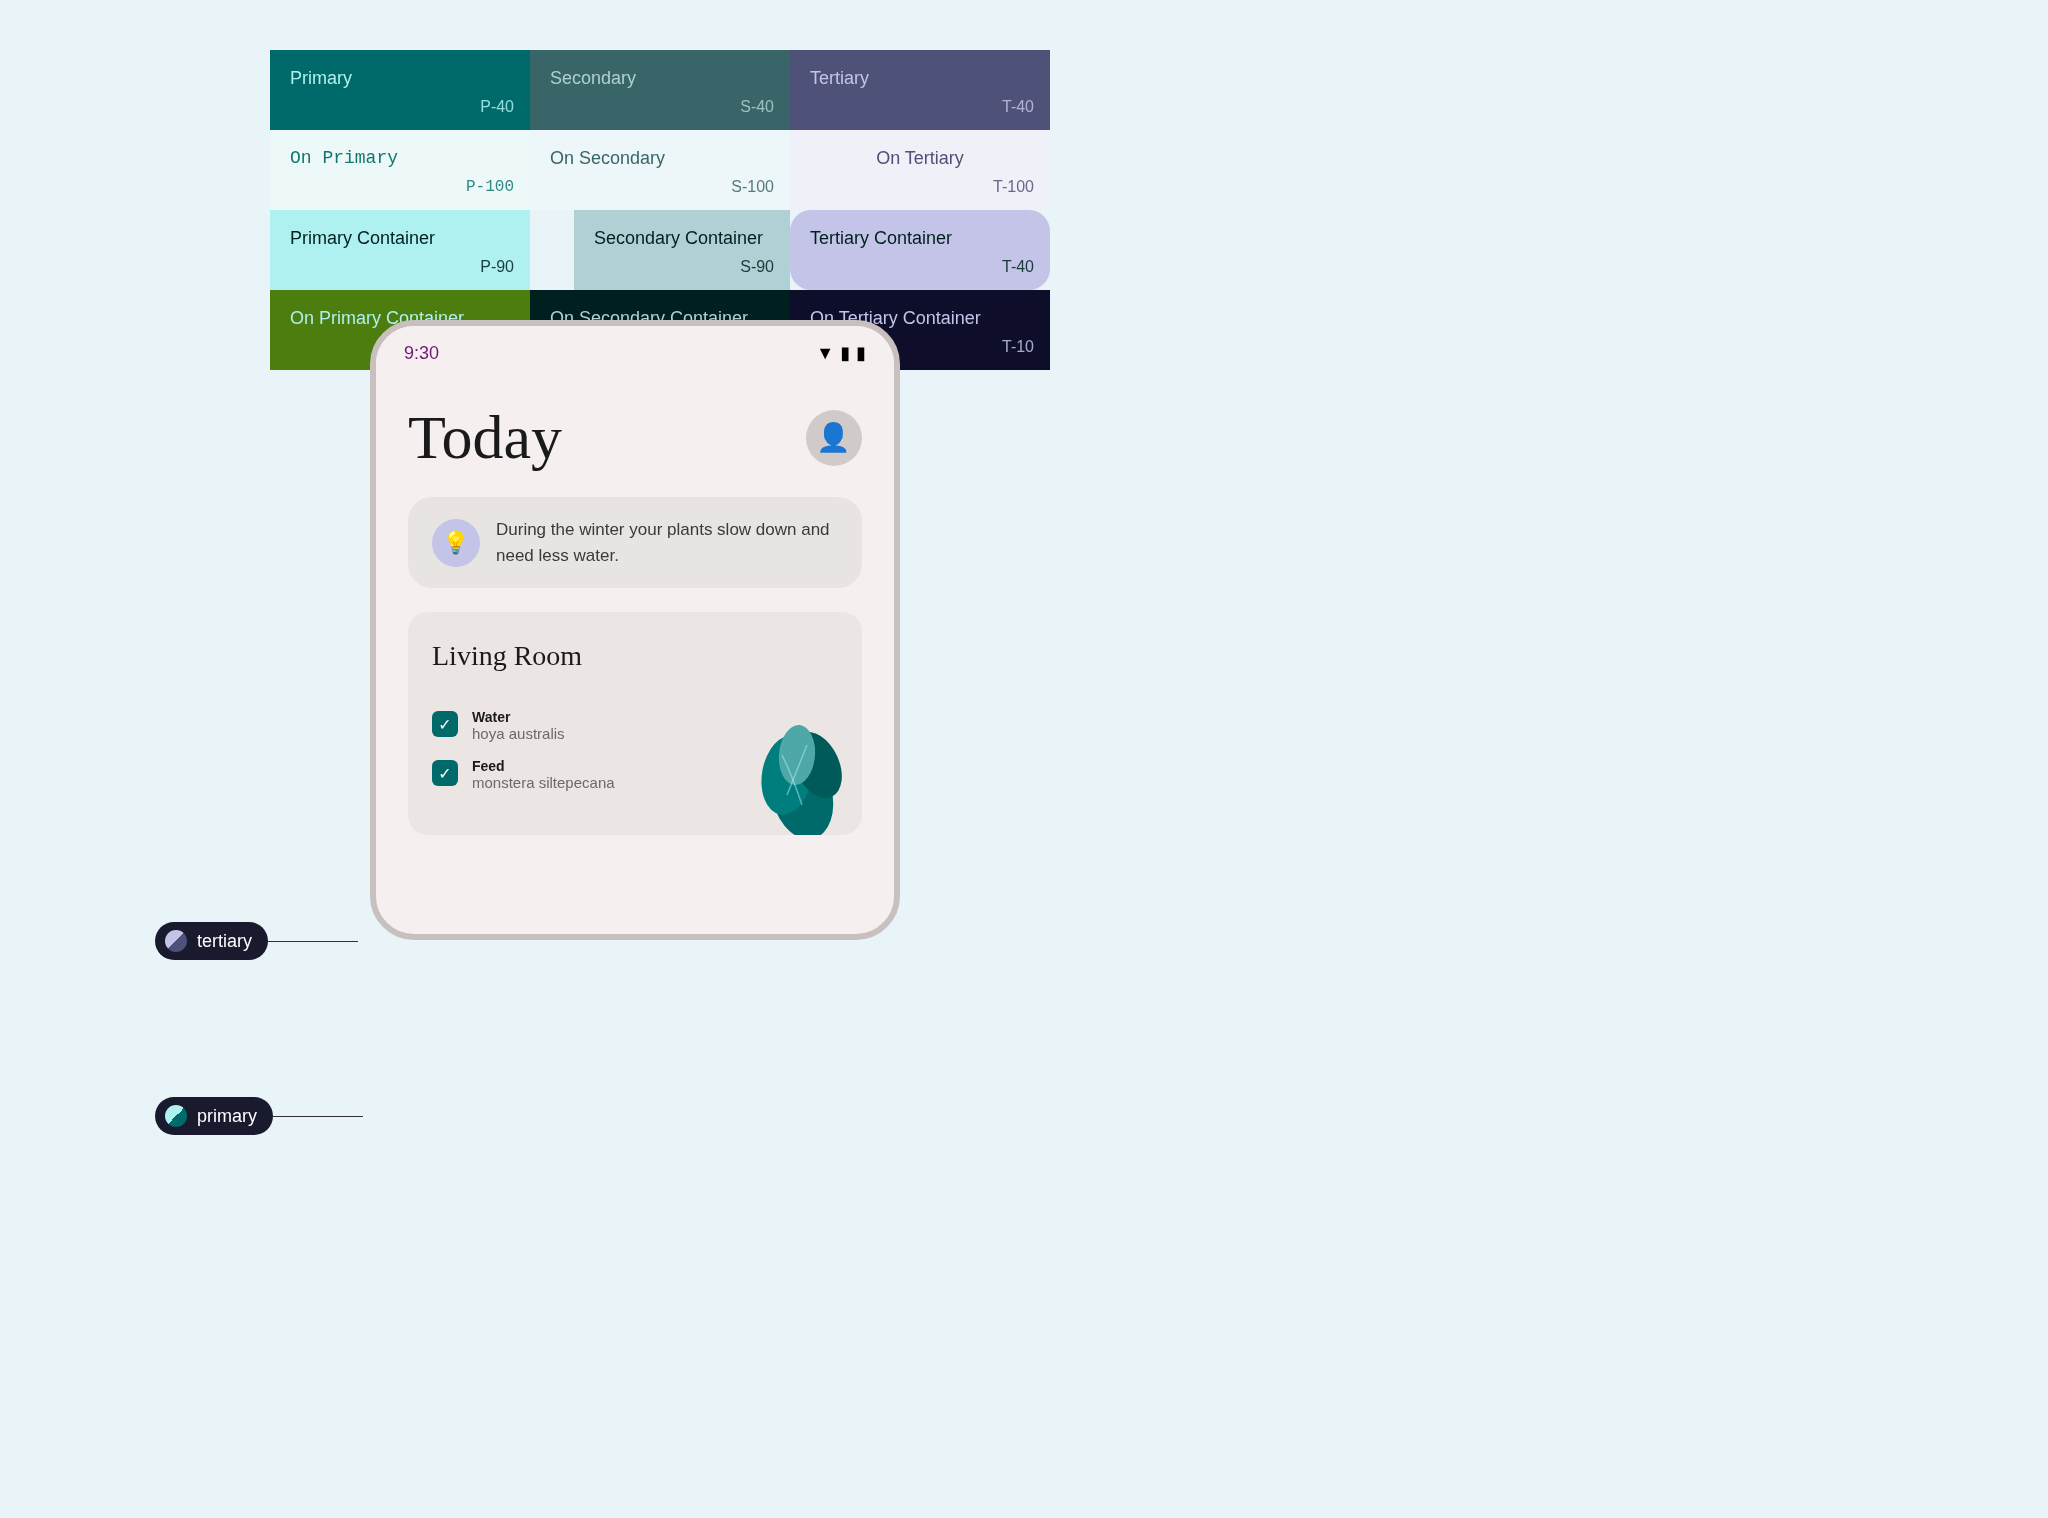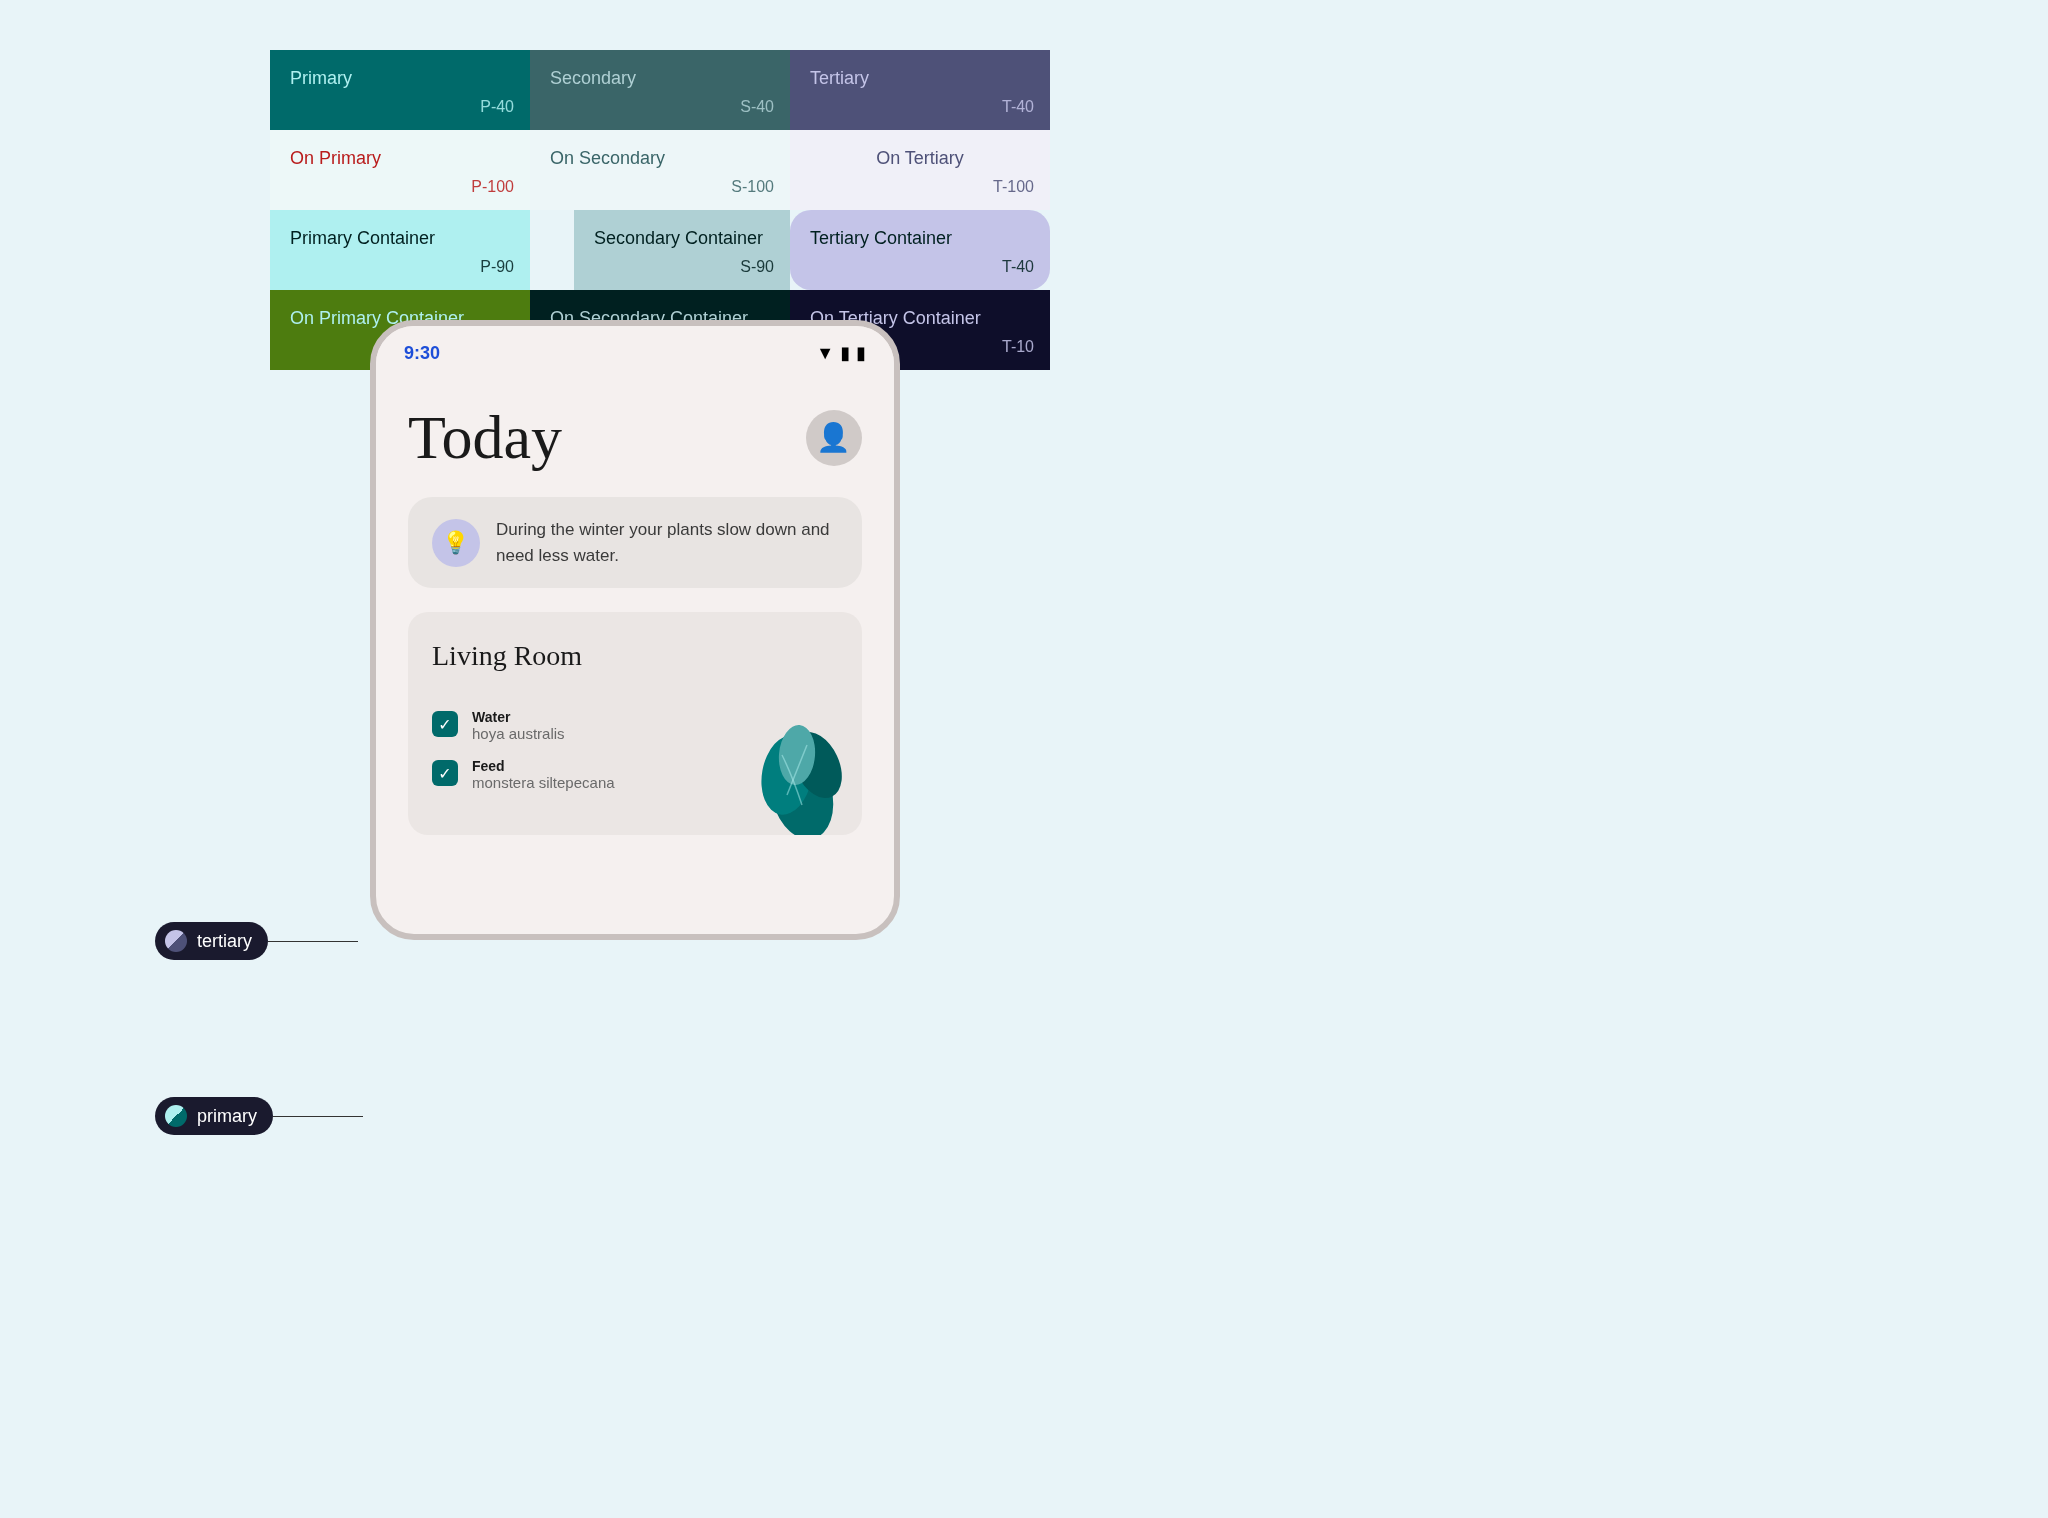--- a/index.html
+++ b/index.html
@@ -51,21 +51,21 @@
     }
 
     
     .primary-40 { background-color: #006a6a; color: #aff0f0; }
     
     .secondary-40 { background-color: #3a6568; color: #afd0d4; }
     
     .tertiary-40 { background-color: #4e5178; color: #c4c4e8; }
 
     
-    .primary-100 { background-color: #edf8f8; color: #b91c1c; }
+    .primary-100 { background-color: #edf8f8; color: #0f766e; font-family: Liberation Mono, monospace; }
     
     .secondary-100 { background-color: #edf6f8; color: #3a6568; }
     
     .tertiary-100 { background-color: #f0f0f8; color: #4e5178; justify-content: center; }
 
     
     .primary-90 { background-color: #aff0f0; color: #002020; }
     
     .secondary-90 { background-color: #afd0d4; color: #002020; margin-left: 44px; }
     
@@ -100,22 +100,22 @@
     .phone-status-bar {
       display: flex;
       justify-content: space-between;
       align-items: center;
       padding: 16px 28px 8px;
       background-color: #f5f0ef;
     }
 
     .phone-time {
       font-size: 18px;
-      font-weight: 700;
-      color: #1d4ed8;
+      font-weight: 400;
+      color: #701a75;
     }
 
     .phone-icons {
       display: flex;
       gap: 6px;
       align-items: center;
       font-size: 18px;
     }
 
     .phone-content {

